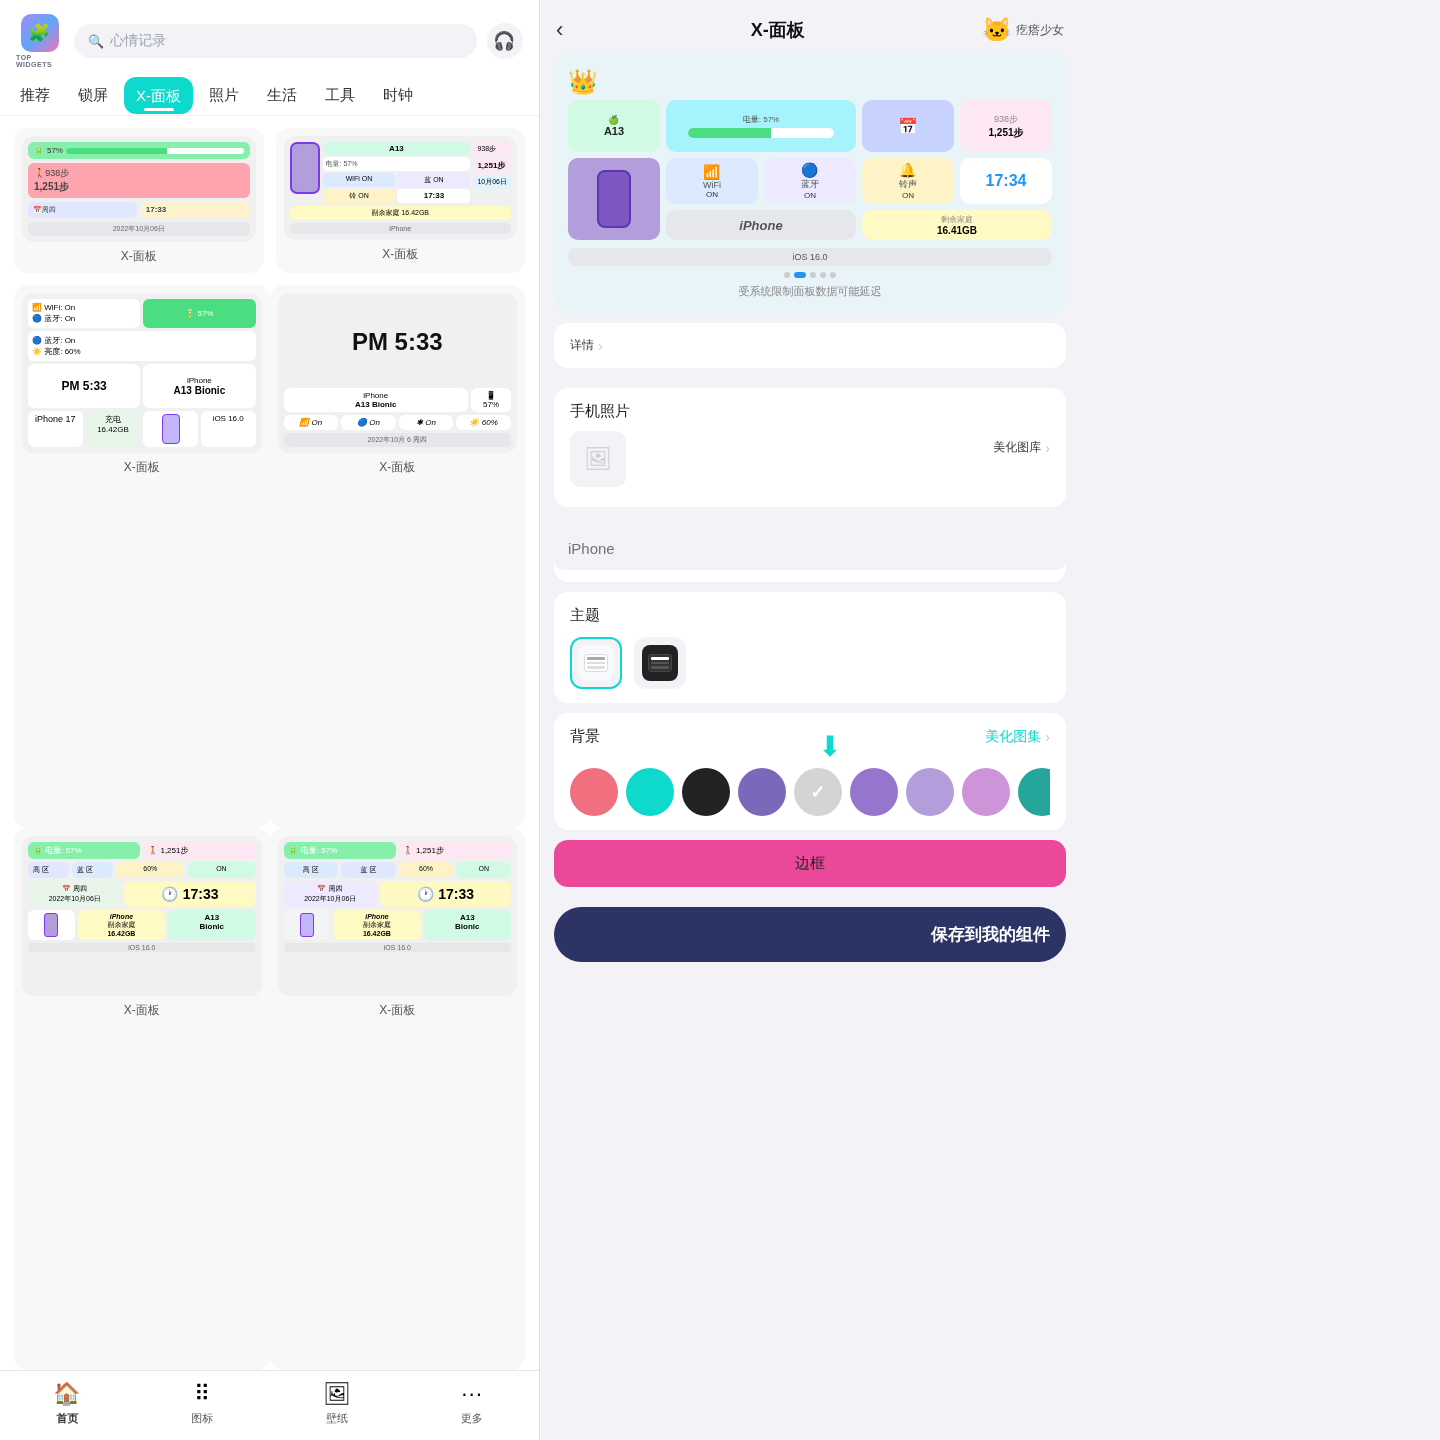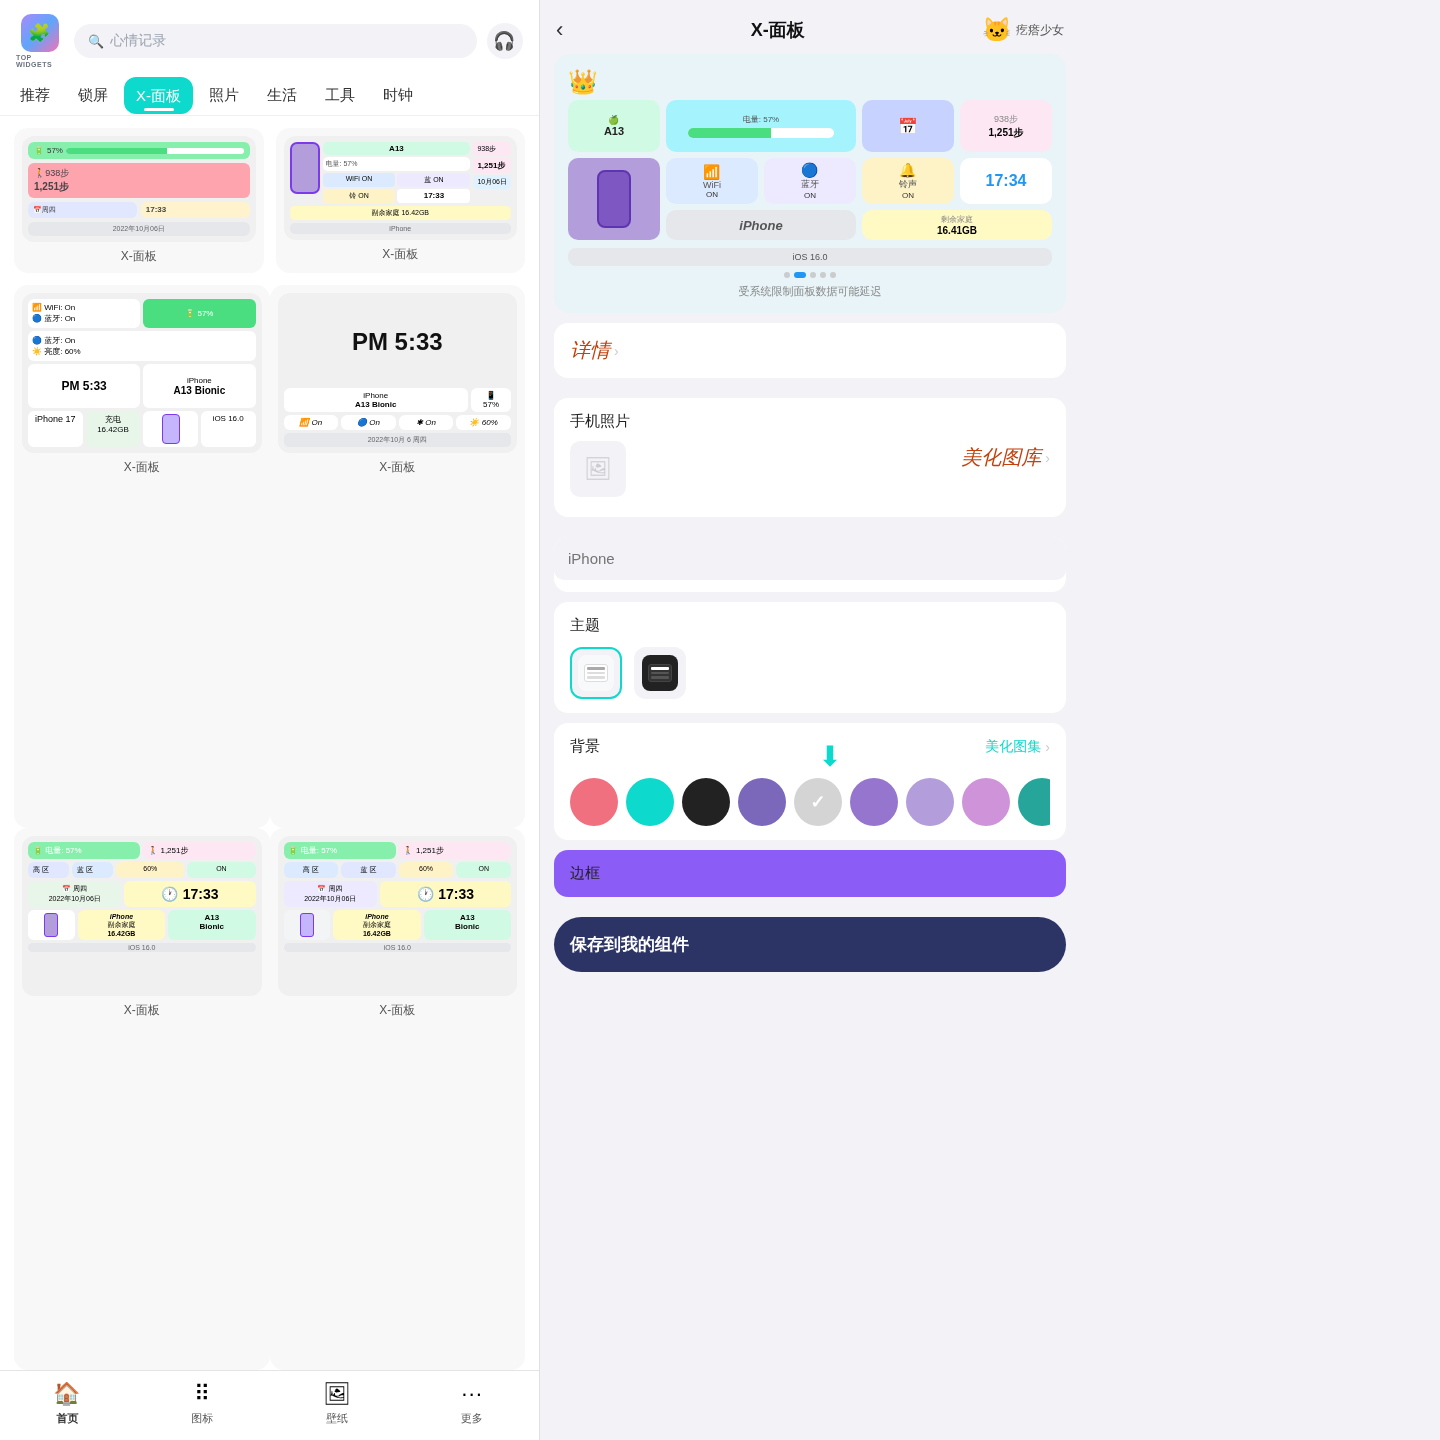--- a/index.html
+++ b/index.html
@@ -55,21 +55,21 @@
     .preview-dots { display: flex; justify-content: center; gap: 4px; margin: 6px 0; }
     .dot { width: 6px; height: 6px; border-radius: 50%; background: #ccc; }
     .dot.active { background: #2196f3; width: 12px; border-radius: 3px; }
 
     .preview-note { text-align: center; font-size: 11px; color: #888; margin-top: 4px; }
 
     .rp-section { background: #fff; border-radius: 14px; margin: 10px 14px; overflow: hidden; }
     .rp-row { display: flex; align-items: center; padding: 14px 16px; border-bottom: 1px solid #f0f0f0; }
     .rp-row:last-child { border-bottom: none; }
     .rp-row-label { flex: 1; font-size: 15px; color: #222; }
-    .rp-row-action { font-size: 20px; color: #c2410c; font-style: italic; }
+    .rp-row-action { font-size: 12px; color: #404040; }
     .rp-row-chevron { font-size: 14px; color: #ccc; margin-left: 4px; }
 
     .photo-placeholder { width: 56px; height: 56px; background: #f2f2f7; border-radius: 10px; display: flex; align-items: center; justify-content: center; margin-top: 10px; margin-bottom: 6px; }
     .photo-icon { font-size: 22px; color: #ccc; }
 
     .name-input-field { background: #f2f2f7; border-radius: 10px; padding: 13px 14px; margin: 0 16px 14px; font-size: 15px; color: #aaa; border: none; }
 
     .theme-section { background: #fff; border-radius: 14px; margin: 0 14px 10px; padding: 14px 16px; }
     .theme-label { font-size: 15px; color: #222; margin-bottom: 12px; }
     .theme-options { display: flex; gap: 12px; }
@@ -78,24 +78,24 @@
 
     .bg-section { background: #fff; border-radius: 14px; margin: 0 14px 10px; padding: 14px 16px; }
     .bg-header { display: flex; align-items: center; margin-bottom: 12px; }
     .bg-label { flex: 1; font-size: 15px; color: #222; }
     .bg-action { font-size: 14px; color: #0dd9cc; }
     .bg-chevron { font-size: 14px; color: #ccc; margin-left: 4px; }
     .color-options { display: flex; gap: 8px; flex-wrap: nowrap; overflow-x: auto; }
     .color-opt { width: 48px; height: 48px; border-radius: 50%; flex-shrink: 0; position: relative; }
     .color-opt.selected::after { content: '✓'; position: absolute; top: 50%; left: 50%; transform: translate(-50%,-50%); color: #fff; font-size: 18px; font-weight: 700; }
 
-    .border-section { background: #8b5cf6; border-radius: 14px; margin: 0 14px 10px; padding: 14px 16px; }
+    .border-section { background: #ec4899; border-radius: 14px; margin: 0 14px 10px; padding: 14px 16px; text-align: center; }
     .border-label { font-size: 15px; color: #222; }
 
-    .save-btn { background: #2c3466; border-radius: 30px; margin: 10px 14px 20px; padding: 16px; text-align: left; font-size: 17px; font-weight: 600; color: #fff; cursor: pointer; }
+    .save-btn { background: #2c3466; border-radius: 30px; margin: 10px 14px 20px; padding: 16px; text-align: right; font-size: 17px; font-weight: 600; color: #fff; cursor: pointer; }
 
     
     ::-webkit-scrollbar { width: 0; }
   </style>
 </head>
 <body>
 
 <div class="left-panel">
 
   <div class="header">

